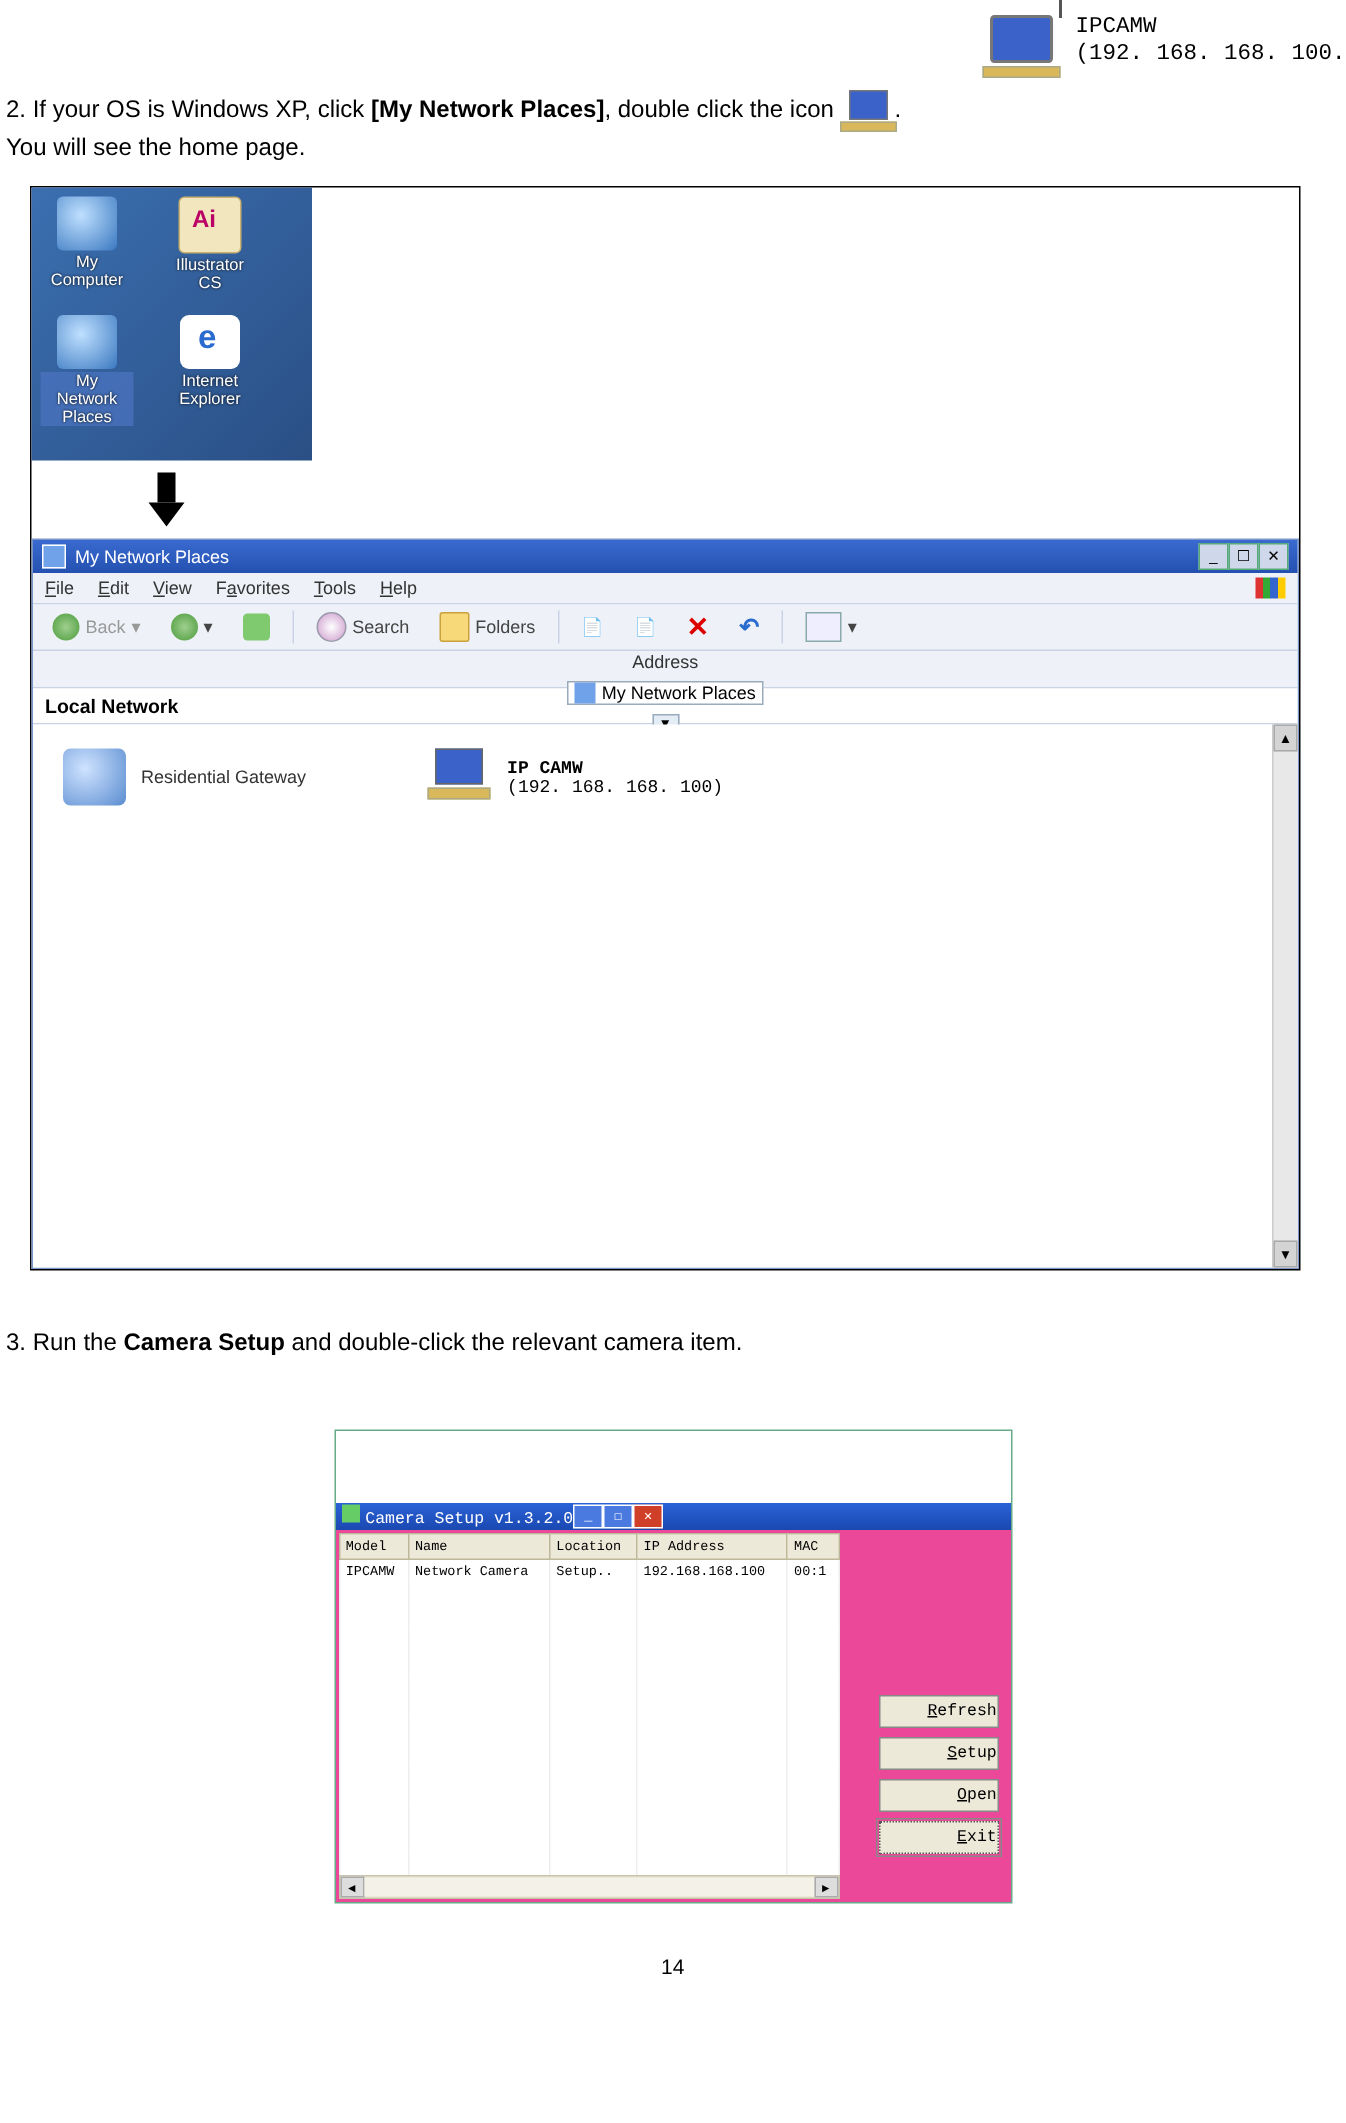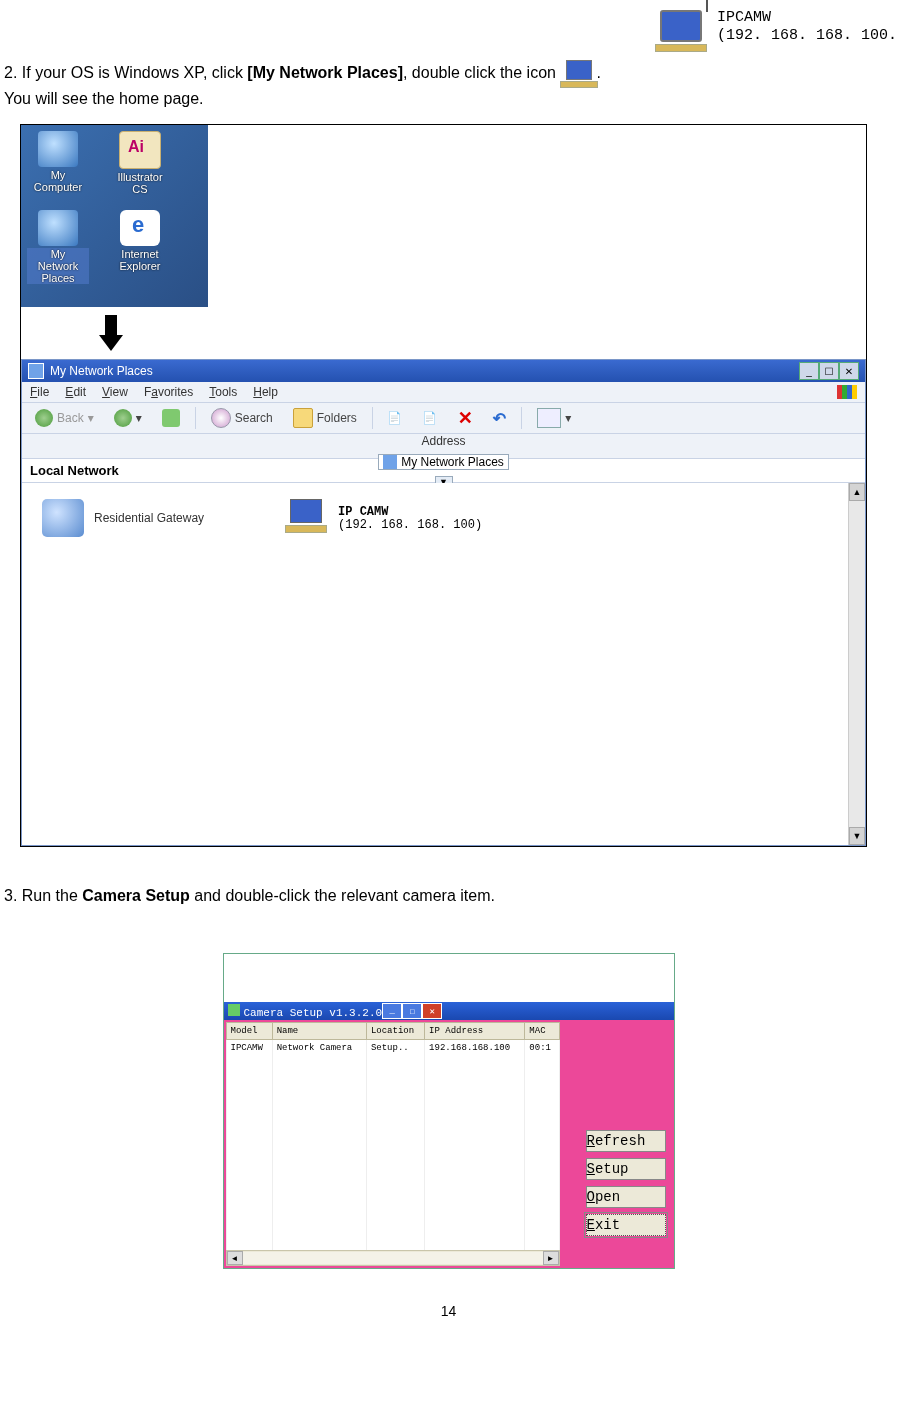--- a/index.html
+++ b/index.html
@@ -115,21 +115,21 @@
   .cs-body{display:flex;background:#ec4899;gap:16px;}
   .cs-table-wrap{flex:1;padding:2px;}
   .cs-table{width:100%;border-collapse:collapse;background:#fff;font-family:"Courier New",monospace;font-size:9px;}
   .cs-table th{background:#ece9d8;border:1px solid #bdb89a;padding:1px 4px;text-align:left;font-weight:normal;height:14px;white-space:nowrap;}
   .cs-table td{border-left:1px solid #eee;border-right:1px solid #eee;padding:1px 4px;height:13px;white-space:nowrap;}
   .cs-table tr.empty td{height:13px;}
   .cs-hscroll{height:14px;background:#ece9d8;border:1px solid #c9c5aa;display:flex;align-items:center;}
   .cs-hscroll .ar{width:14px;height:12px;background:#ddd;border:1px solid #aaa;display:flex;align-items:center;justify-content:center;font-size:8px;}
   .cs-hscroll .trk{flex:1;height:12px;background:#f4f2e8;}
   .cs-side{width:80px;display:flex;flex-direction:column;gap:6px;padding:110px 8px 6px 8px;align-items:stretch;}
-  .cs-btn{height:20px;border:1px solid #888;background:#ece9d8;font-family:"Courier New",monospace;font-size:14px;display:flex;align-items:center;justify-content:flex-start;}
+  .cs-btn{height:20px;border:1px solid #888;background:#ece9d8;font-family:"Courier New",monospace;font-size:11px;display:flex;align-items:center;justify-content:flex-end;}
   .cs-btn.exit{border:1px dotted #555;outline:1px solid #888;outline-offset:1px;}
   .cs-btn u{text-decoration:underline;}
 
   .pagenum{text-align:center;font-size:14px;margin-top:34px;}
 </style>
 </head>
 <body>
 
 <div class="page">
 

